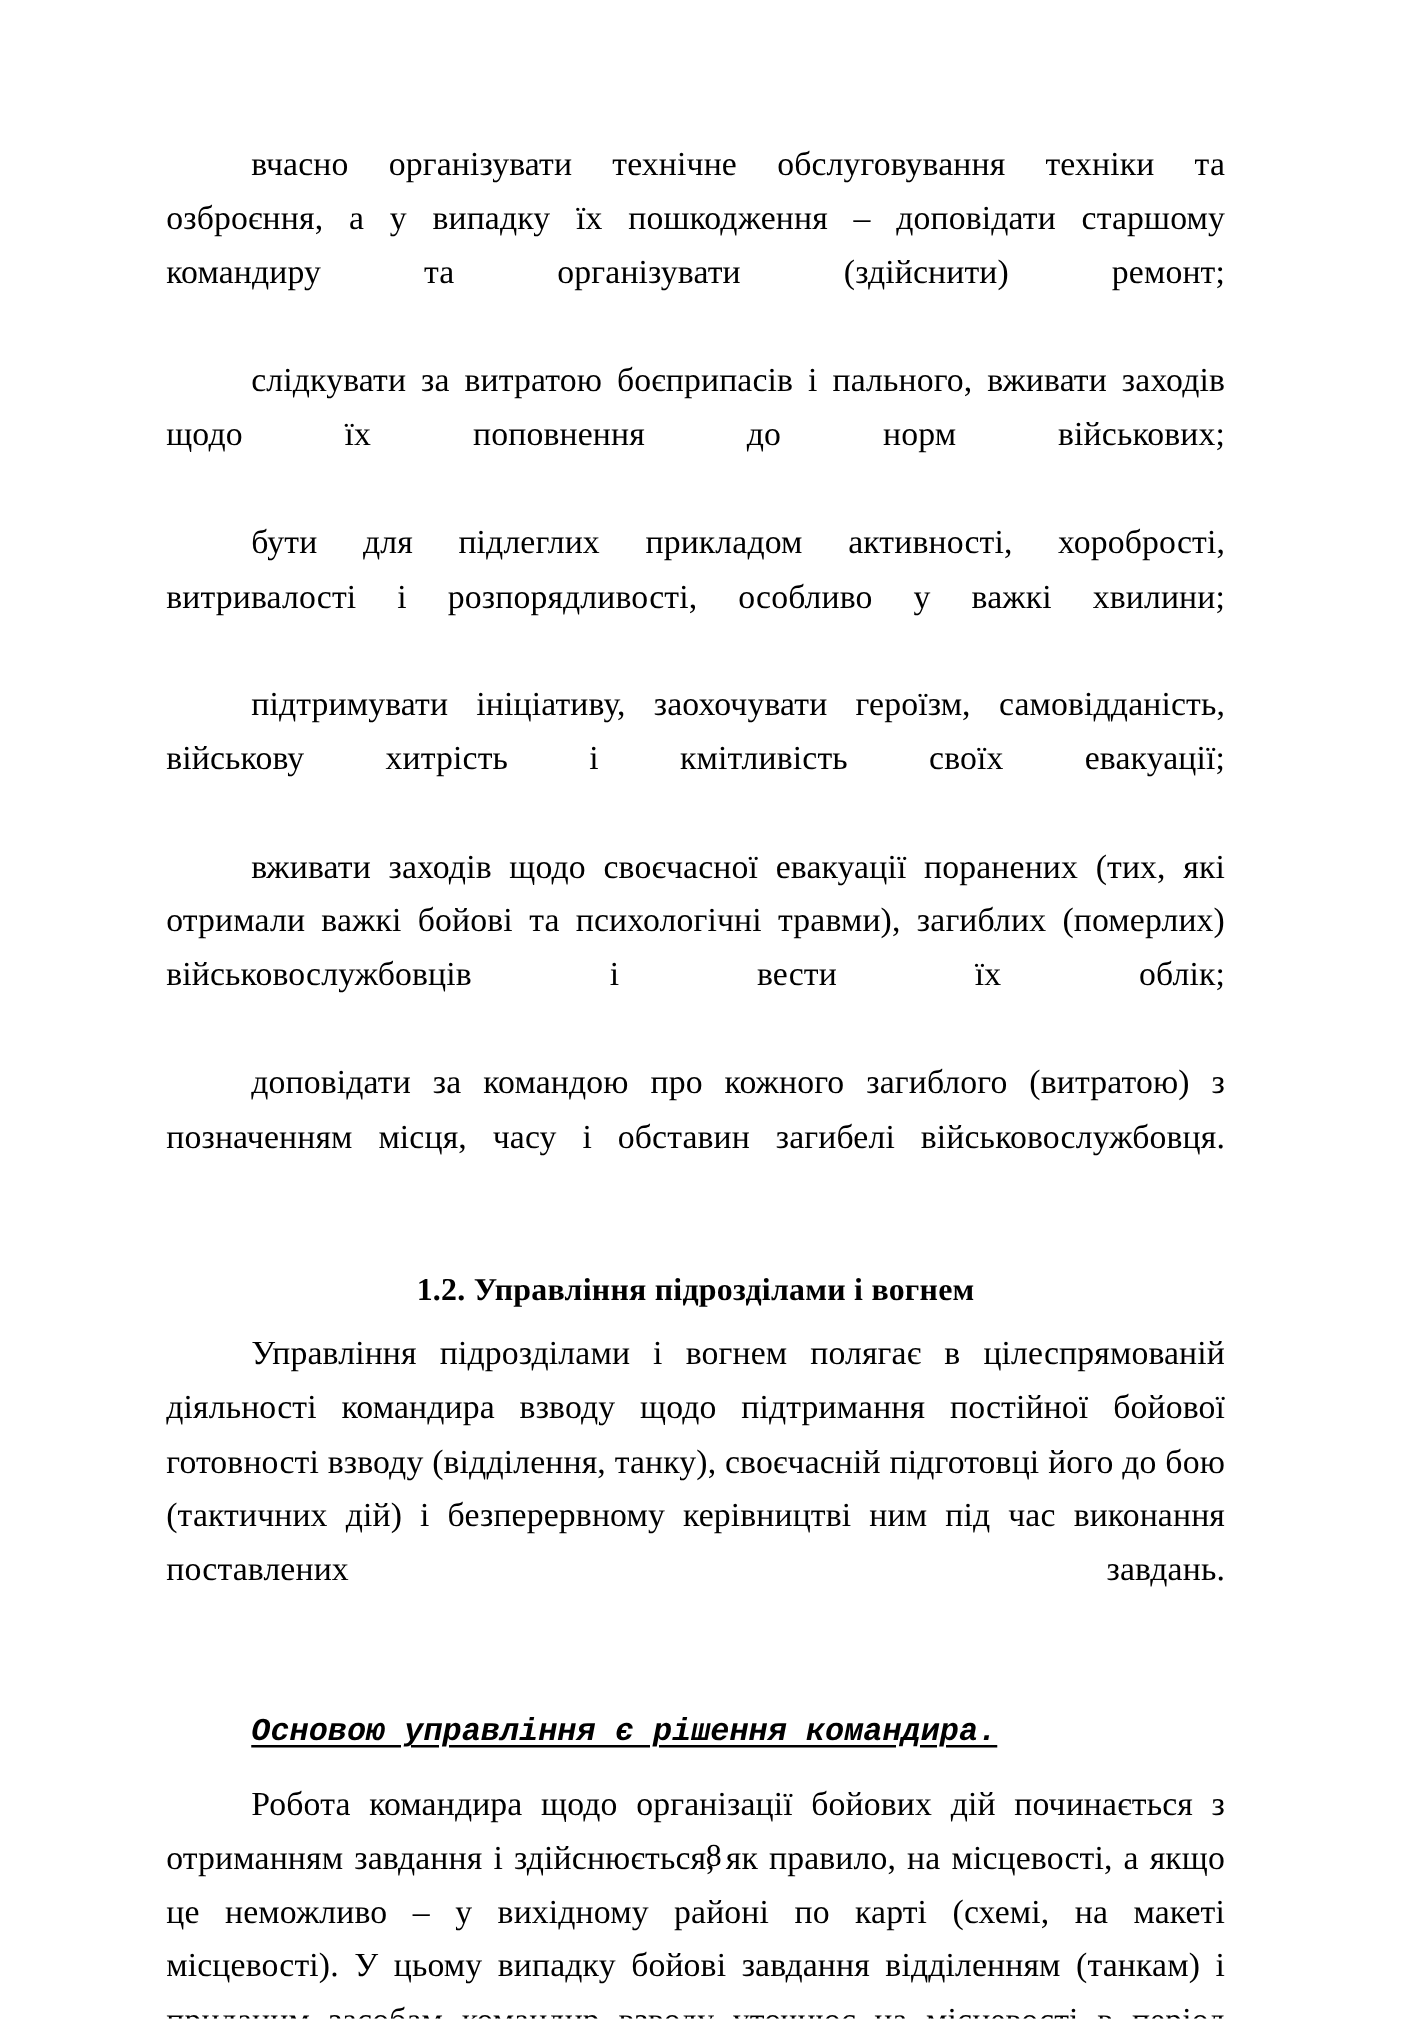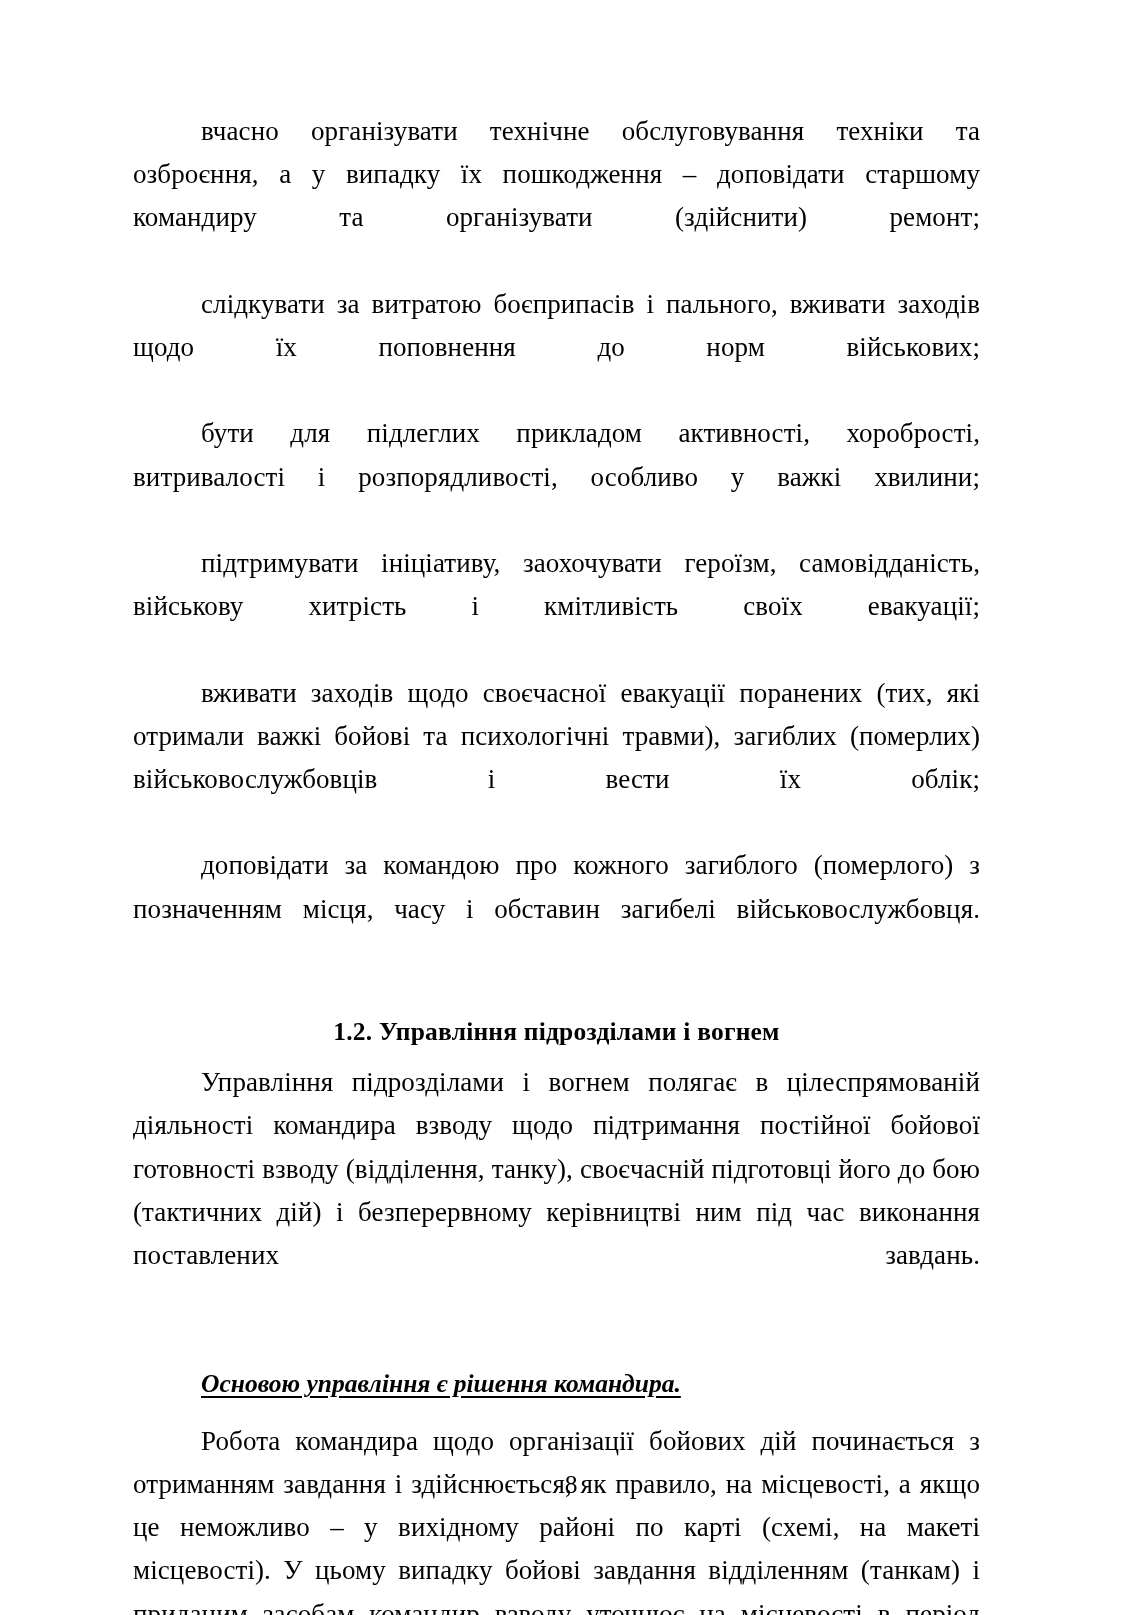--- a/index.html
+++ b/index.html
@@ -68,20 +68,21 @@
     font-size: 25.5px;
     line-height: 43.2px;
   }
 
   p.lead-in .lead-in-text {
     font-weight: bold;
     font-style: italic;
     text-decoration: underline;
     text-underline-offset: 4px;
     text-decoration-thickness: 2px;
+    font-family: Liberation Mono, monospace;
   }
 
   .spacer-sm { height: 14px; }
 
   .page-number {
     position: absolute;
     left: 0;
     right: 0;
     top: 1470px;
     text-align: center;
@@ -100,21 +101,21 @@
 
 
     <p class="body-par">слідкувати за витратою боєприпасів і пального, вживати заходів щодо їх поповнення до норм військових;</p>
 
     <p class="body-par">бути для підлеглих прикладом активності, хоробрості, витривалості і розпорядливості, особливо у важкі хвилини;</p>
 
     <p class="body-par">підтримувати ініціативу, заохочувати героїзм, самовідданість, військову хитрість і кмітливість своїх евакуації;</p>
 
     <p class="body-par">вживати заходів щодо своєчасної евакуації поранених (тих, які отримали важкі бойові та психологічні травми), загиблих (померлих) військовослужбовців і вести їх облік;</p>
 
-    <p class="body-par">доповідати за командою про кожного загиблого (померлого) з позначенням місця, часу і обставин загибелі військовослужбовця.</p>
+    <p class="body-par">доповідати за командою про кожного загиблого (витратою) з позначенням місця, часу і обставин загибелі військовослужбовця.</p>
 
     <h2 class="section-heading">1.2. Управління підрозділами і вогнем</h2>
 
     <p class="body-par">Управління підрозділами і вогнем полягає в цілеспрямованій діяльності командира взводу щодо підтримання постійної бойової готовності взводу (відділення, танку), своєчасній підготовці його до бою (тактичних дій) і безперервному керівництві ним під час виконання поставлених завдань.</p>
 
     <p class="lead-in"><span class="lead-in-text">Основою управління є рішення командира.</span></p>
 
     <div class="spacer-sm"></div>
 
     <p class="body-par">Робота командира щодо організації бойових дій починається з отриманням завдання і здійснюється, як правило, на місцевості, а якщо це неможливо – у вихідному районі по карті (схемі, на макеті місцевості). У цьому випадку бойові завдання відділенням (танкам) і приданим засобам командир взводу уточнює на місцевості в період заняття ними позицій (висування їх до рубежу переходу в атаку).</p>

